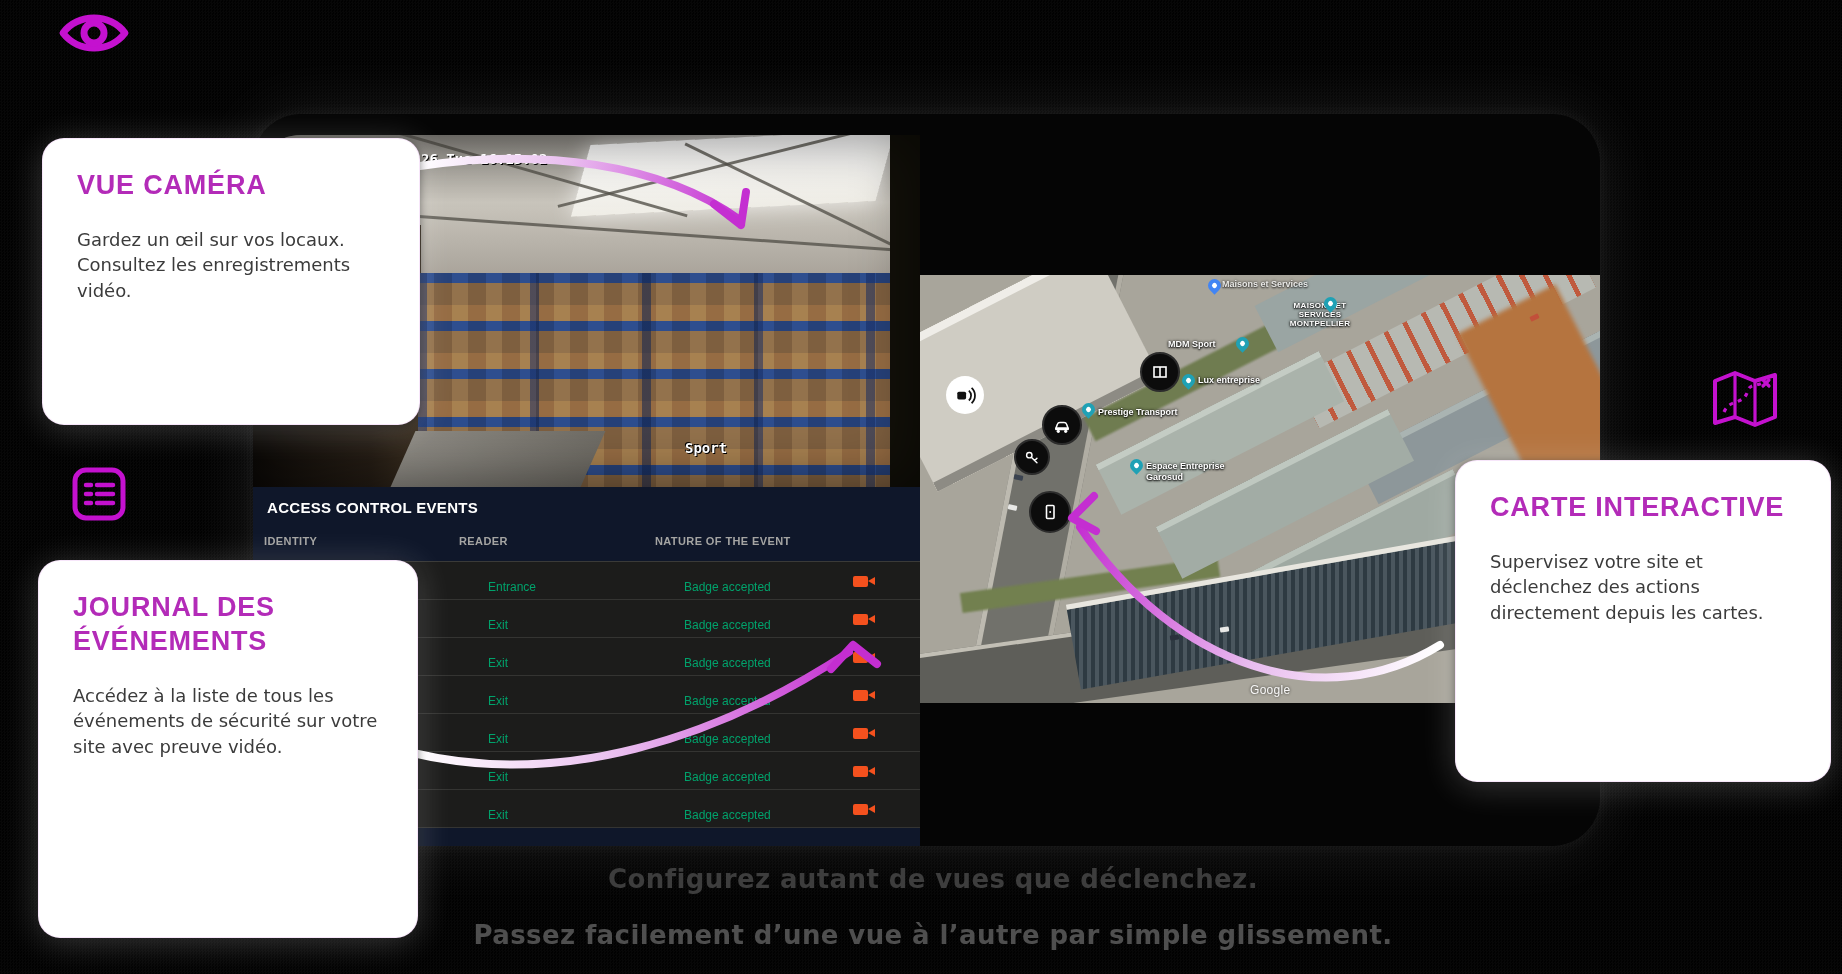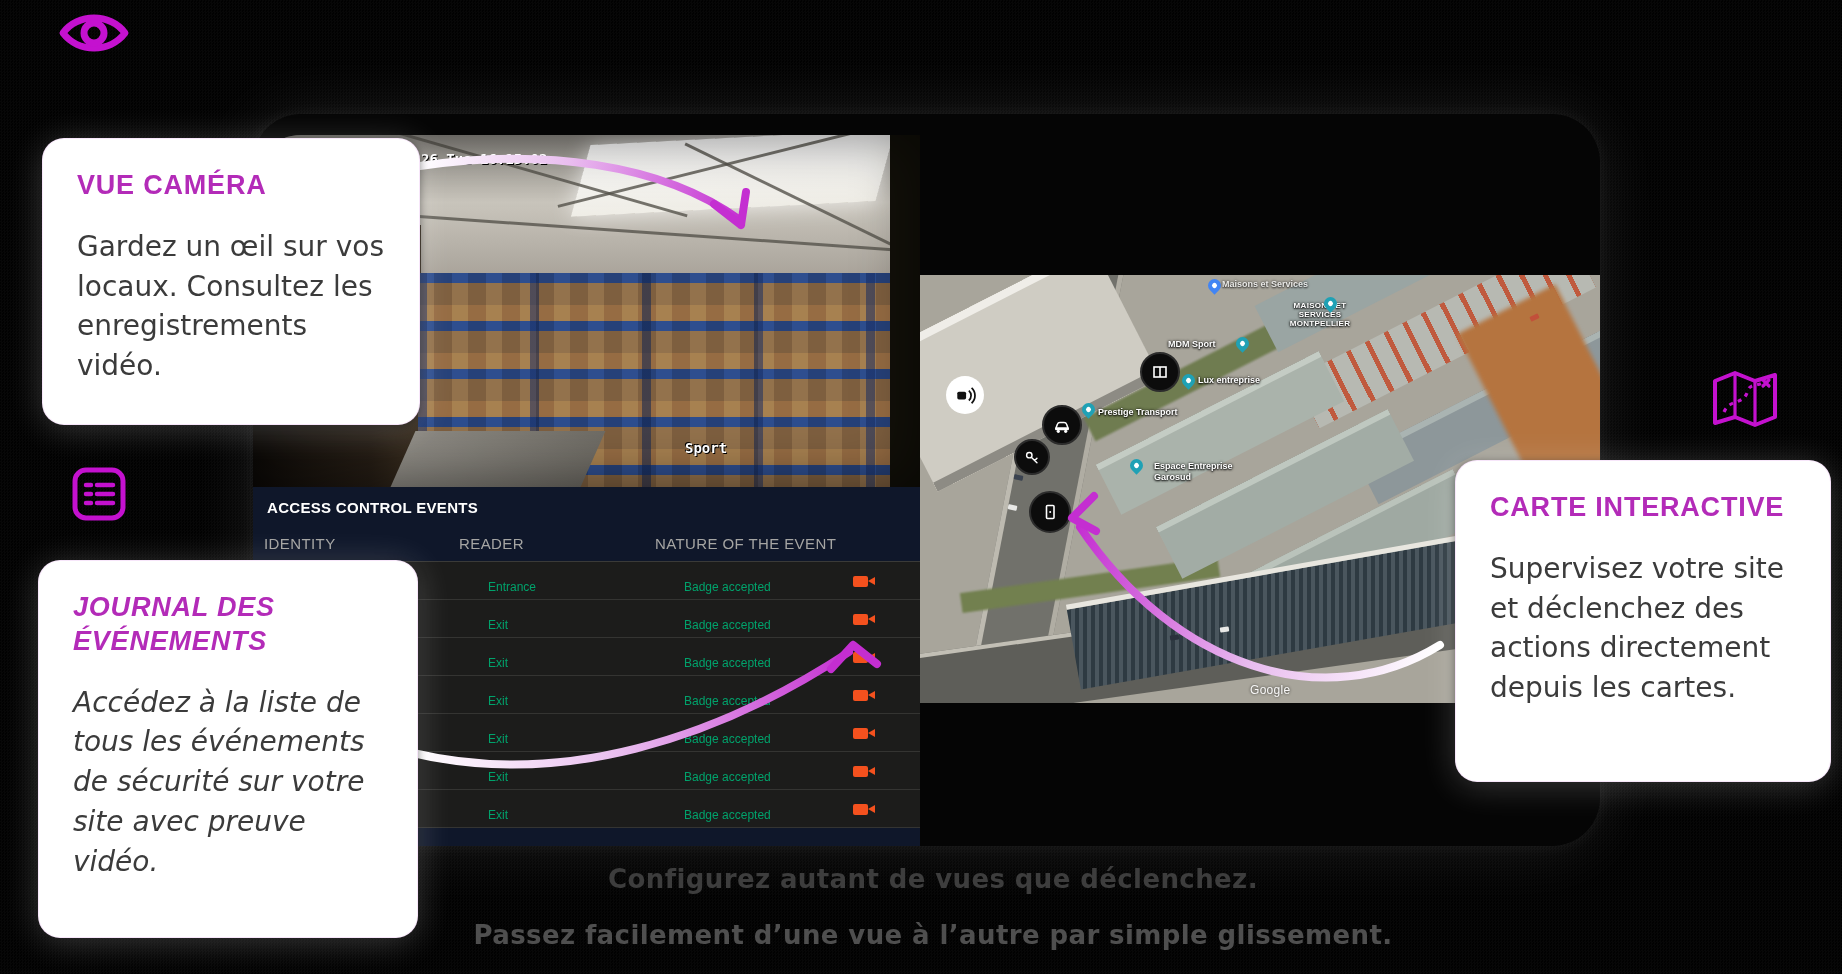--- a/index.html
+++ b/index.html
@@ -54,21 +54,21 @@
   .cam-stock { position:absolute; left:432px; top:305px; color:#fff;
                font-family:"DejaVu Sans Mono", monospace; font-size:14px; font-weight:bold;
                text-shadow:1px 1px 0 #000, -1px -1px 0 #000; }
 
   
   .events-table { position:absolute; left:0; top:373px; width:667px; height:359px;
                   background:#0f172a; border-bottom-left-radius:48px; overflow:hidden; }
   .et-title { position:absolute; left:14px; top:12px; color:#fff; font-size:15px; font-weight:bold;
               letter-spacing:.3px; }
   .et-headers { position:absolute; left:0; top:48px; width:100%; height:26px; }
-  .et-h { position:absolute; color:#a5a5a3; font-size:15px; font-weight:normal; letter-spacing:.4px; }
+  .et-h { position:absolute; color:#a5a5a3; font-size:11px; font-weight:bold; letter-spacing:.4px; }
   .et-h0 { left:11px; } .et-h1 { left:206px; } .et-h2 { left:402px; }
   .et-hsep { position:absolute; left:0; top:74px; width:100%; height:1px; background:#3a3a38; }
   .et-rows { position:absolute; left:0; top:75px; width:100%; }
   .et-row { position:relative; width:100%; height:38px; background:#1c1c1b;
             border-bottom:1px solid #343432; }
   .et-cell { position:absolute; top:18px; color:#00a26b; font-size:12px; font-weight:normal;padding-left:29px; }
   .et-reader { left:206px; } .et-nature { left:402px; }
   .cam-icon { position:absolute; left:600px; top:14px; width:15px; height:11px;
               background:#f4511e; border-radius:2px; }
   .cam-icon::after { content:''; position:absolute; right:-7px; top:1px;
@@ -139,23 +139,23 @@
   .rm-left   { left:-14px; top:79px; }
   .rm-right  { left:120px; top:79px; }
   .rm-bottom { left:53px; top:143px; }
 
   
   .card { position:absolute; background:#fff; border-radius:22px; z-index:8;
           padding:30px 34px; box-shadow:0 4px 34px rgba(255,255,255,.22), 0 2px 8px rgba(0,0,0,.5);
           border:1px solid rgba(240,205,245,.5); }
   .card h2 { color:#b32bb8; font-size:27px; font-weight:bold; letter-spacing:.8px;
              margin-bottom:24px; line-height:1.25; }
-  .card p { color:#3b3b3b; font-size:28px; line-height:1.42; font-family:"DejaVu Sans", sans-serif; }
+  .card p { color:#3b3b3b; font-size:18px; line-height:1.42; font-family:"DejaVu Sans", sans-serif; }
   .card-camera  { left:42px;  top:98px;  width:378px; height:287px;margin-top:40px; }
-  .card-journal { left:38px;  top:560px; width:380px; height:378px;font-style:italic; }
+  .card-journal { left:38px;  top:560px; width:380px; height:378px; }
   .card-map     { left:1423px; top:460px; width:376px; height:322px;margin-left:32px; }
 
   
   .footer { position:absolute; left:253px; top:0; width:1360px; z-index:1; text-align:center; }
   .footer-line { position:absolute; left:0; width:100%; font-size:26px; font-weight:bold;
                  letter-spacing:.4px; font-family:"DejaVu Sans", sans-serif; }
   .fl1 { top:864px; color:#3d3d3d; }
   .fl2 { top:920px; color:#4f4f4f; }
 
   .arrows { position:absolute; inset:0; z-index:5; pointer-events:none; }
@@ -319,21 +319,21 @@
       <span class="map-label" style="left:248px; top:64px;">MDM Sport</span>
       <div class="pin pin-teal" style="left:316px; top:62px;"></div>
 
       <span class="map-label map-label-caps" style="left:352px; top:26px;">Maisons et Services Montpellier</span>
       <div class="pin pin-teal" style="left:404px; top:22px;"></div>
 
       <div class="pin pin-teal" style="left:162px; top:128px;"></div>
       <span class="map-label" style="left:178px; top:132px;">Prestige Transport</span>
 
       <div class="pin pin-teal" style="left:210px; top:184px;"></div>
-      <span class="map-label" style="left:226px; top:186px; white-space:normal; width:80px; line-height:1.2;margin-left:8px;">Espace Entreprise Garosud</span>
+      <span class="map-label" style="left:226px; top:186px; white-space:normal; width:80px; line-height:1.2;">Espace Entreprise Garosud</span>
 
       <span class="google-wm" style="left:330px; top:408px;">Google</span>
     </div>
   </div>
 
 
   <svg class="arrows" width="1842" height="974" viewBox="0 0 1842 974">
     <defs>
       <linearGradient id="ga" gradientUnits="userSpaceOnUse" x1="420" y1="160" x2="741" y2="225">
         <stop offset="0" stop-color="#ffffff"></stop>

